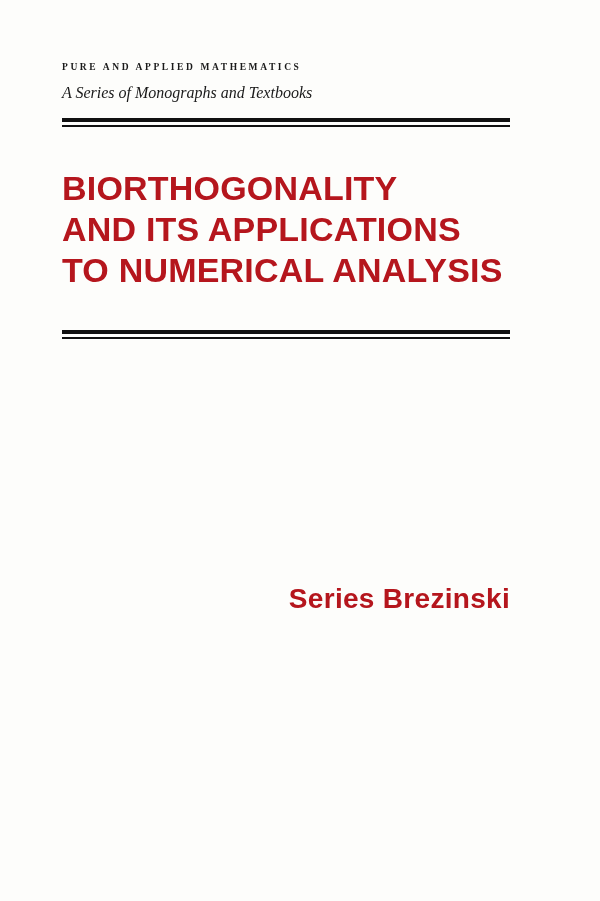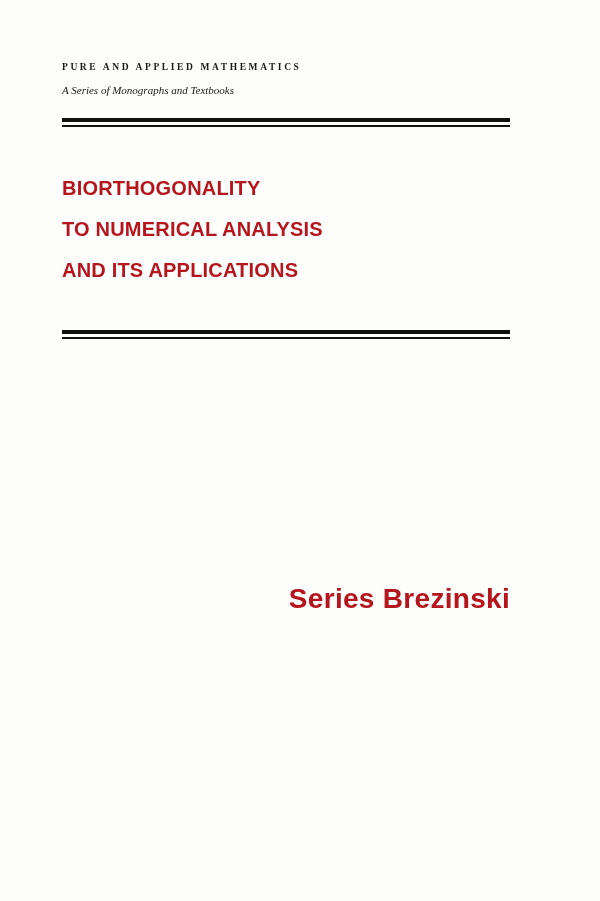--- a/index.html
+++ b/index.html
@@ -27,21 +27,21 @@
     letter-spacing: 2.6px;
     color: #1a1a1a;
     white-space: nowrap;
   }
   .series-sub {
     position: absolute;
     left: 62px;
     top: 84px;
     font-family: "Liberation Serif", serif;
     font-style: italic;
-    font-size: 11px;
+    font-size: 16px;
     color: #1a1a1a;
     white-space: nowrap;
   }
   .rule {
     position: absolute;
     left: 62px;
     width: 448px;
     background: #111111;
   }
   .rule-top-thick {
@@ -61,21 +61,21 @@
     height: 1.5px;
   }
   .title {
     position: absolute;
     left: 62px;
     top: 168px;
     width: 460px;
     color: #b5161d;
     font-family: "Liberation Sans", sans-serif;
     font-weight: bold;
-    font-size: 20px;
+    font-size: 34px;
     line-height: 41px;
     letter-spacing: 0.2px;
   }
   .title .line {
     display: block;
     white-space: nowrap;
   }
   .author {
     position: absolute;
     right: 90px;
@@ -95,22 +95,22 @@
 
   <div class="series-label">PURE AND APPLIED MATHEMATICS</div>
 
   <div class="series-sub">A Series of Monographs and Textbooks</div>
 
   <div class="rule rule-top-thick"></div>
   <div class="rule rule-top-thin"></div>
 
   <div class="title">
     <span class="line">BIORTHOGONALITY</span>
+    <span class="line">AND ITS APPLICATIONS</span>
     <span class="line">TO NUMERICAL ANALYSIS</span>
-    <span class="line">AND ITS APPLICATIONS</span>
   </div>
 
   <div class="rule rule-bottom-thick"></div>
   <div class="rule rule-bottom-thin"></div>
 
   <div class="author">Series Brezinski</div>
 
 </div>
 
 </body></html>

